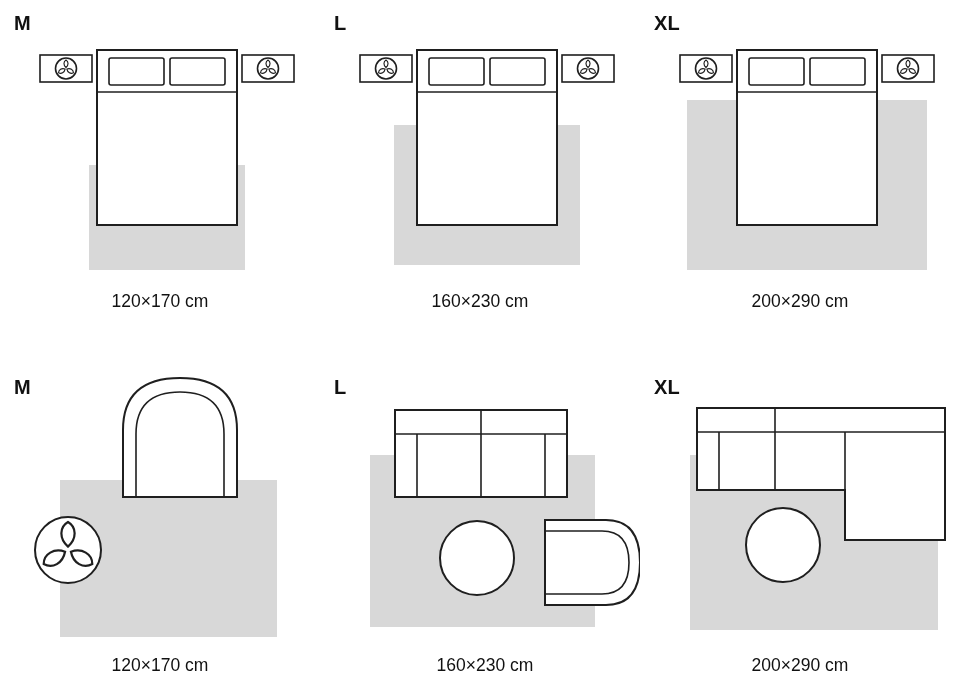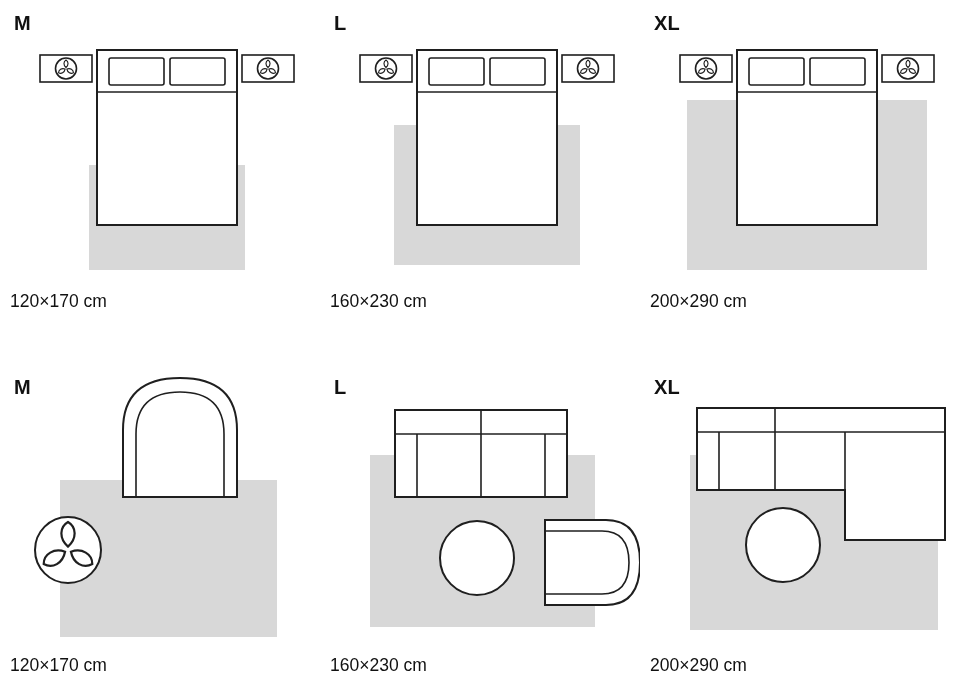--- a/index.html
+++ b/index.html
@@ -6,21 +6,21 @@
     --rug-fill:#d8d8d8;
     --outline:#1f1f1f;
     --text:#111111;
   }
   *{margin:0;padding:0;box-sizing:border-box}
   html,body{width:960px;height:690px;background:#fff;font-family:"Liberation Sans",sans-serif;overflow:hidden}
   body{position:relative}
   .panel{position:absolute}
   .diagram{position:absolute;left:0;top:0;display:block}
   .size-label{position:absolute;top:4px;left:4px;font-size:20px;font-weight:700;color:var(--text);letter-spacing:.2px}
-  .caption{position:absolute;top:283px;left:0;width:100%;font-size:17.5px;color:var(--text)}
+  .caption{position:absolute;top:283px;left:0;width:100%;text-align:center;font-size:17.5px;color:var(--text)}
   
   .rug{fill:var(--rug-fill);stroke:none}
   .furn{fill:#ffffff;stroke:var(--outline);stroke-width:2}
   .furn-thin{fill:#ffffff;stroke:var(--outline);stroke-width:1.6}
   .line{fill:none;stroke:var(--outline);stroke-width:1.6}
   .trefoil-s{fill:#ffffff;stroke:var(--outline);stroke-width:2.2}
   .trefoil-l{fill:#ffffff;stroke:var(--outline);stroke-width:1.3}
 </style>
 </head>
 <body style="background: rgb(255, 255, 255);">

